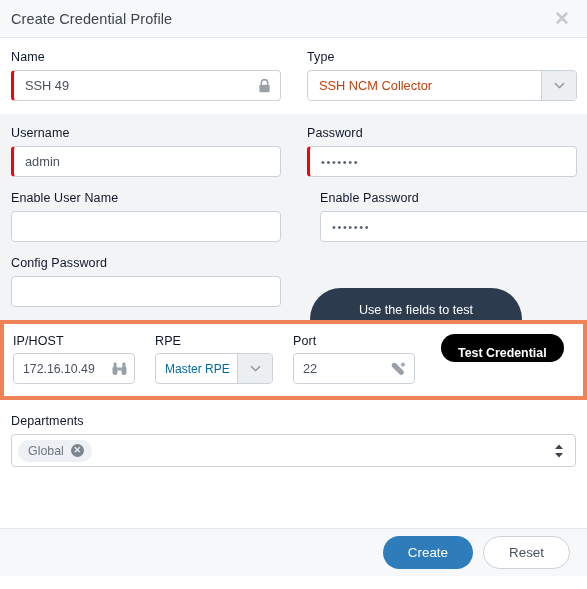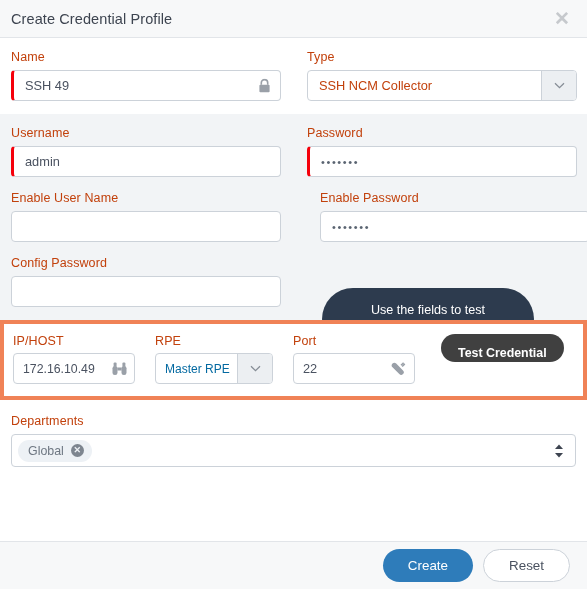--- a/index.html
+++ b/index.html
@@ -61,21 +61,21 @@
     display: flex;
     gap: 26px;
   }
   .col {
     width: 270px;
     flex: 0 0 270px;
   }
 
   .fld-label {
     font-size: 12.5px;
-    color: #c2410c;
+    color: #0f172a;
     margin-bottom: 6px;
     display: block;
     letter-spacing: .1px;
   }
 
   .input-wrap {
     position: relative;
     height: 31px;
     background: #ffffff;
     border: 1px solid #ccd2d9;
@@ -135,21 +135,21 @@
     border-left: 1px solid #ccd2d9;
     display: flex;
     align-items: center;
     justify-content: center;
     color: #868d96;
   }
 
   
   .tooltip {
     position: absolute;
-    left: 322px;
+    left: 310px;
     top: 288px;
     width: 212px;
     height: 62px;
     background: #2d3b4e;
     border-radius: 31px;
     display: flex;
     align-items: center;
     justify-content: center;
     text-align: center;
     color: #ffffff;
@@ -203,21 +203,21 @@
   }
   .rpe-select .val {
     font-size: 12px;
     color: #0369a1;
     padding-left: 9px;
     flex: 1;
     white-space: nowrap;
   }
 
   .btn-test {
-    background: #404040;
+    background: #000000;
     color: #ffffff;
     font-size: 12.4px;
     font-weight: bold;
     border: none;
     border-radius: 16px;
     height: 28px;
     padding: 12px 17px;
     cursor: pointer;
     margin-left: 6px;
     margin-bottom: 1px;
@@ -275,21 +275,21 @@
     gap: 2px;
     color: #3d4450;
     cursor: pointer;
   }
 
   
   .modal-footer {
     position: absolute;
     left: 0;
     right: 0;
-    bottom: 0;
+    bottom: 13px;
     height: 48px;
     background: #f7f8f9;
     border-top: 1px solid #e2e5e9;
     display: flex;
     align-items: center;
     justify-content: flex-end;
     gap: 10px;
     padding-right: 17px;
     box-sizing: border-box;
   }

